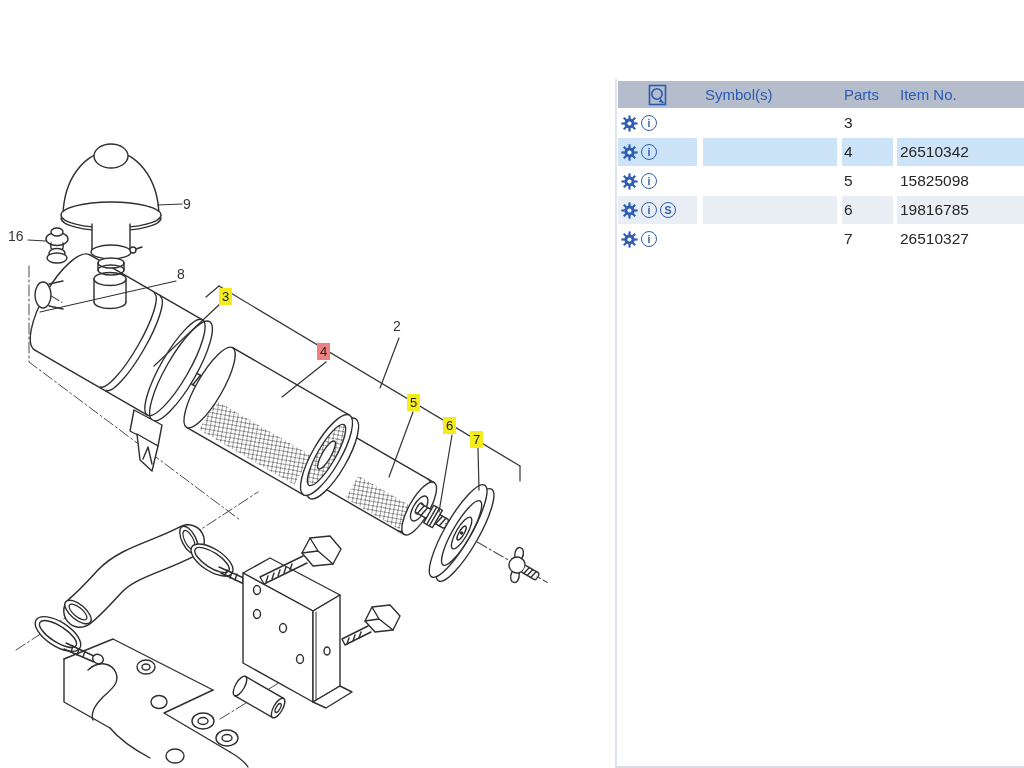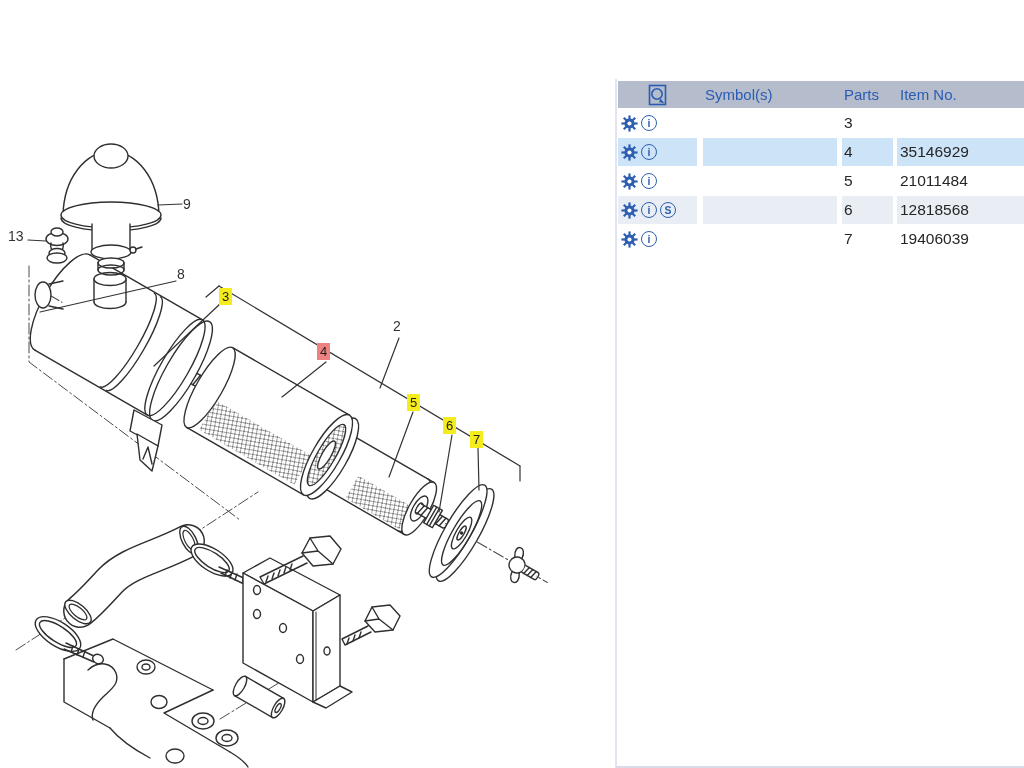--- a/index.html
+++ b/index.html
@@ -250,21 +250,21 @@
     <path d="M520 466 L520 481"></path>
     <path d="M399 338 L380 388"></path>
     <path d="M326 362 L282 397"></path>
     <path d="M413 412 L389 477"></path>
     <path d="M452 435 L439 512"></path>
     <path d="M478 448 L479 490"></path>
   </g>
 </svg>
 
 <div class="callout" style="left:183px;top:196px">9</div>
-<div class="callout" style="left:8px;top:228px">13</div>
+<div class="callout" style="left:8px;top:228px">16</div>
 <div class="callout" style="left:177px;top:266px">8</div>
 <div class="callout hl hl-yellow" style="left:219px;top:288px">3</div>
 <div class="callout" style="left:393px;top:318px">2</div>
 <div class="callout hl hl-red" style="left:317px;top:343px">4</div>
 <div class="callout hl hl-yellow" style="left:407px;top:394px">5</div>
 <div class="callout hl hl-yellow" style="left:443px;top:417px">6</div>
 <div class="callout hl hl-yellow" style="left:470px;top:431px">7</div>
 
 <div class="divider"></div>
 <div class="bottom-edge"></div>
@@ -350,21 +350,21 @@
         </button>
     </div>
     <div class="gap1"></div>
     <div class="cell c2"></div>
     <div class="gap2"></div>
     <div class="cell c3">
         <span class="cell-text">4</span>
       </div>
     <div class="gap3"></div>
     <div class="cell c4">
-        <span class="cell-text">35146929</span>
+        <span class="cell-text">26510342</span>
       </div>
   </div>
 
   <div class="row">
     <div class="cell c1">
       <button class="iconbtn">
         <svg width="17" height="17" viewBox="0 0 20 20">
             <g fill="#2e5fb0">
               <circle cx="10" cy="10" r="6"></circle>
               <g>
@@ -386,21 +386,21 @@
         </button>
     </div>
     <div class="gap1"></div>
     <div class="cell c2"></div>
     <div class="gap2"></div>
     <div class="cell c3">
         <span class="cell-text">5</span>
       </div>
     <div class="gap3"></div>
     <div class="cell c4">
-        <span class="cell-text">21011484</span>
+        <span class="cell-text">15825098</span>
       </div>
   </div>
 
   <div class="row zebra">
     <div class="cell c1">
       <button class="iconbtn">
         <svg width="17" height="17" viewBox="0 0 20 20">
             <g fill="#2e5fb0">
               <circle cx="10" cy="10" r="6"></circle>
               <g>
@@ -425,21 +425,21 @@
         </button>
     </div>
     <div class="gap1"></div>
     <div class="cell c2"></div>
     <div class="gap2"></div>
     <div class="cell c3">
         <span class="cell-text">6</span>
       </div>
     <div class="gap3"></div>
     <div class="cell c4">
-        <span class="cell-text">12818568</span>
+        <span class="cell-text">19816785</span>
       </div>
   </div>
 
   <div class="row">
     <div class="cell c1">
       <button class="iconbtn">
         <svg width="17" height="17" viewBox="0 0 20 20">
             <g fill="#2e5fb0">
               <circle cx="10" cy="10" r="6"></circle>
               <g>
@@ -461,16 +461,16 @@
         </button>
     </div>
     <div class="gap1"></div>
     <div class="cell c2"></div>
     <div class="gap2"></div>
     <div class="cell c3">
         <span class="cell-text">7</span>
       </div>
     <div class="gap3"></div>
     <div class="cell c4">
-        <span class="cell-text">19406039</span>
+        <span class="cell-text">26510327</span>
       </div>
   </div>
 </div>
 
 </body></html>

